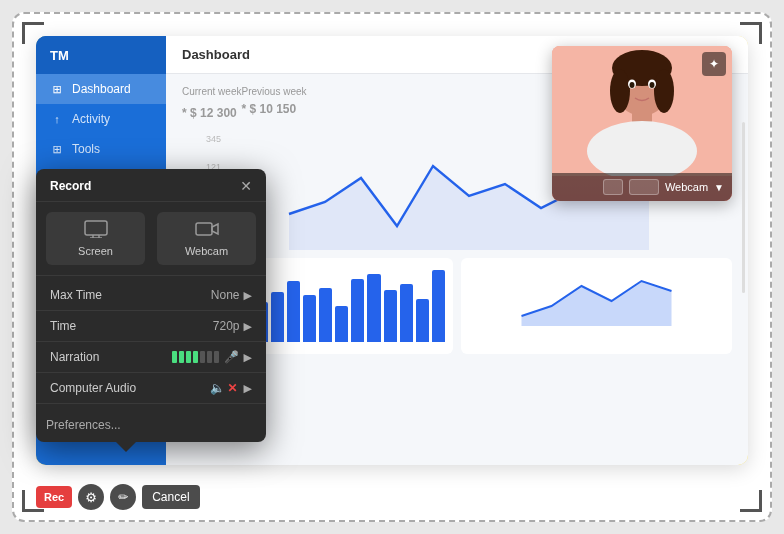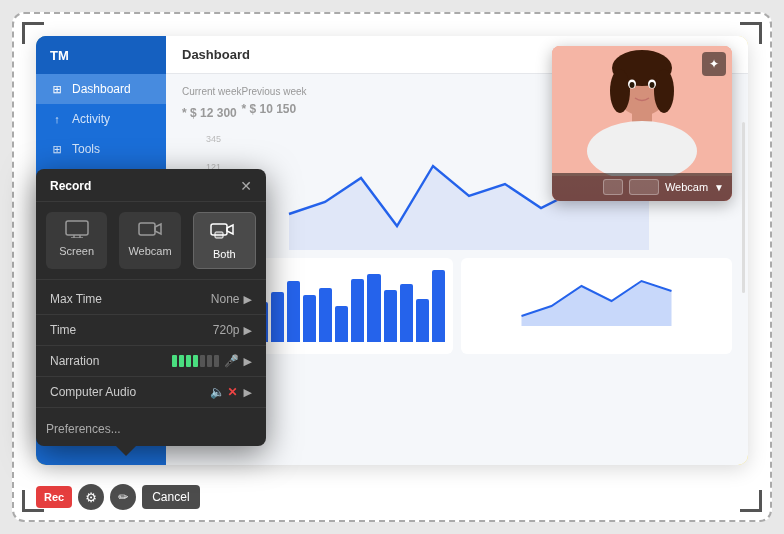--- a/index.html
+++ b/index.html
@@ -623,30 +623,20 @@
       </button>
       <button class="mode-btn">
         <span class="mode-icon">
           <svg width="24" height="18" viewBox="0 0 24 18">
             <rect x="1" y="3" width="16" height="12" rx="2" stroke="#999" stroke-width="1.5" fill="none"></rect>
             <polygon points="17,7 23,4 23,14 17,11" stroke="#999" stroke-width="1.5" fill="none"></polygon>
           </svg>
         </span>
         <span class="mode-label">Webcam</span>
       </button>
-      <button class="mode-btn active">
-        <span class="mode-icon">
-          <svg width="28" height="20" viewBox="0 0 28 20">
-            <rect x="1" y="3" width="16" height="11" rx="2" stroke="#fff" stroke-width="1.5" fill="none"></rect>
-            <polygon points="17,7 23,4 23,13 17,10" stroke="#fff" stroke-width="1.5" fill="none"></polygon>
-            <rect x="5" y="11" width="8" height="6" rx="1" stroke="#fff" stroke-width="1" fill="rgba(255,255,255,0.2)"></rect>
-          </svg>
-        </span>
-        <span class="mode-label">Both</span>
-      </button>
     </div>
 
     
     <div class="settings-rows">
 
       <div class="setting-row">
         <span class="setting-label">Max Time</span>
         <span class="setting-value">None</span>
         <span class="chevron-right">▶</span>
       </div>

